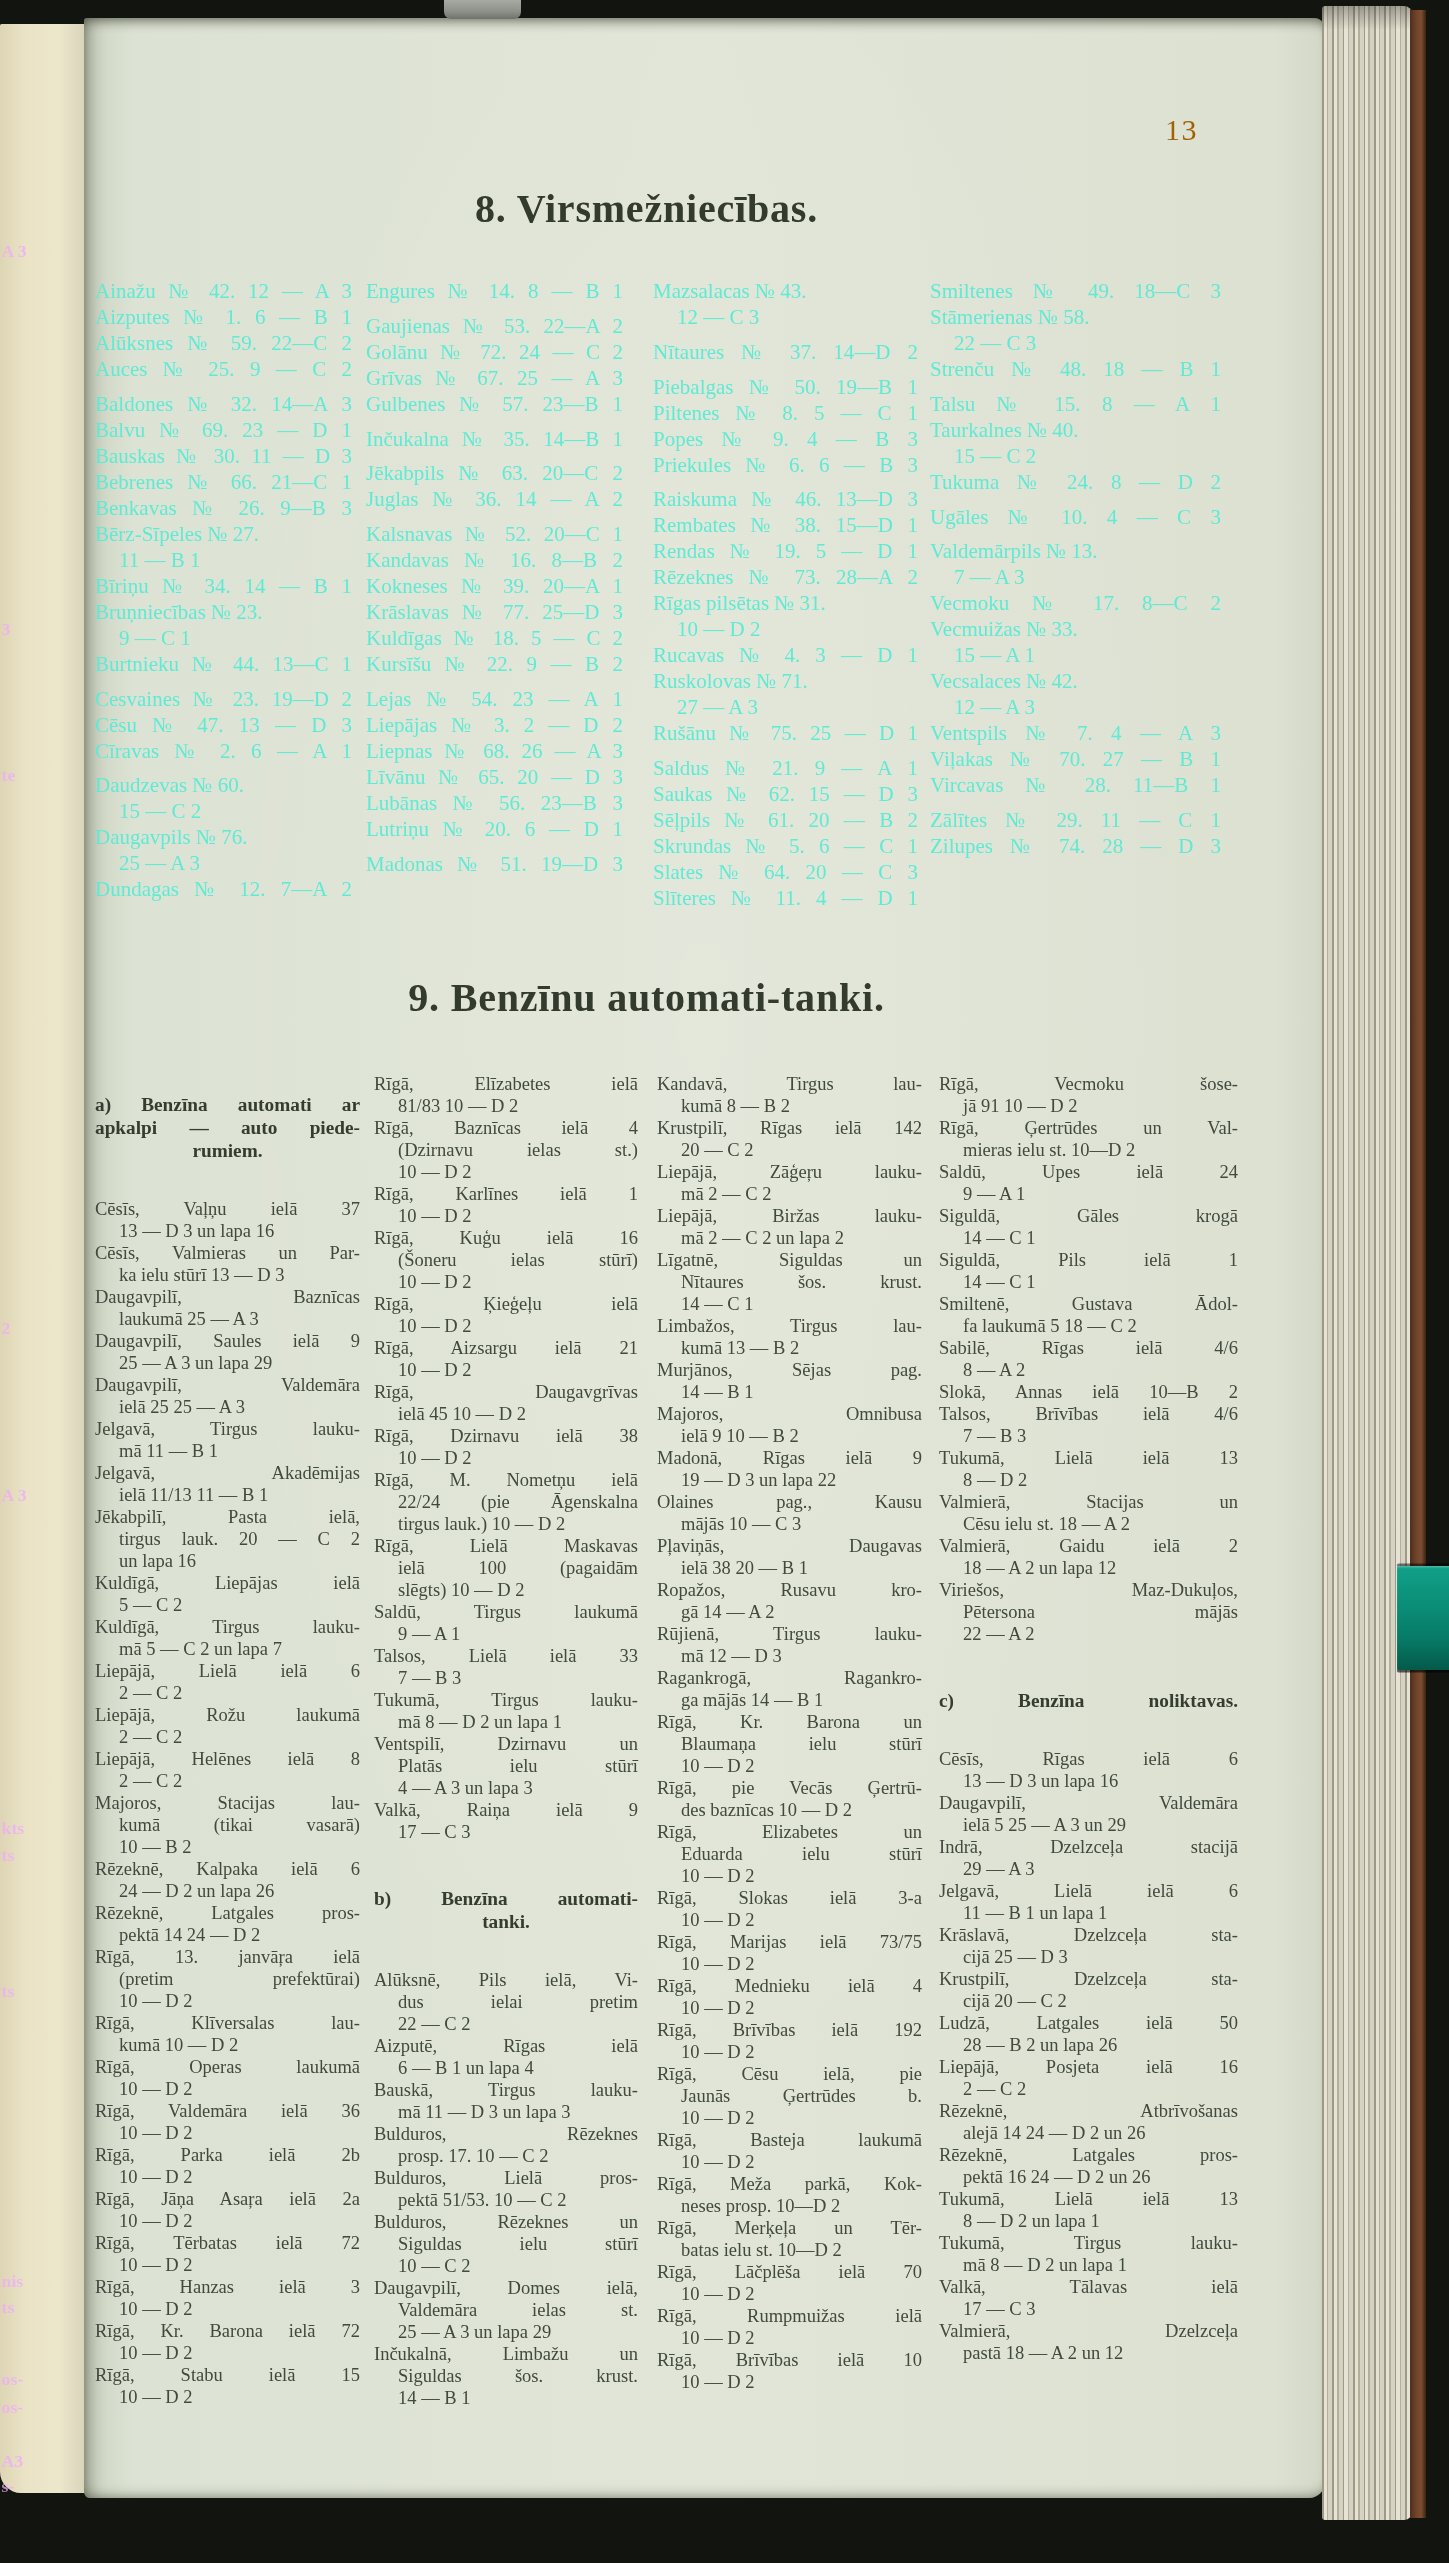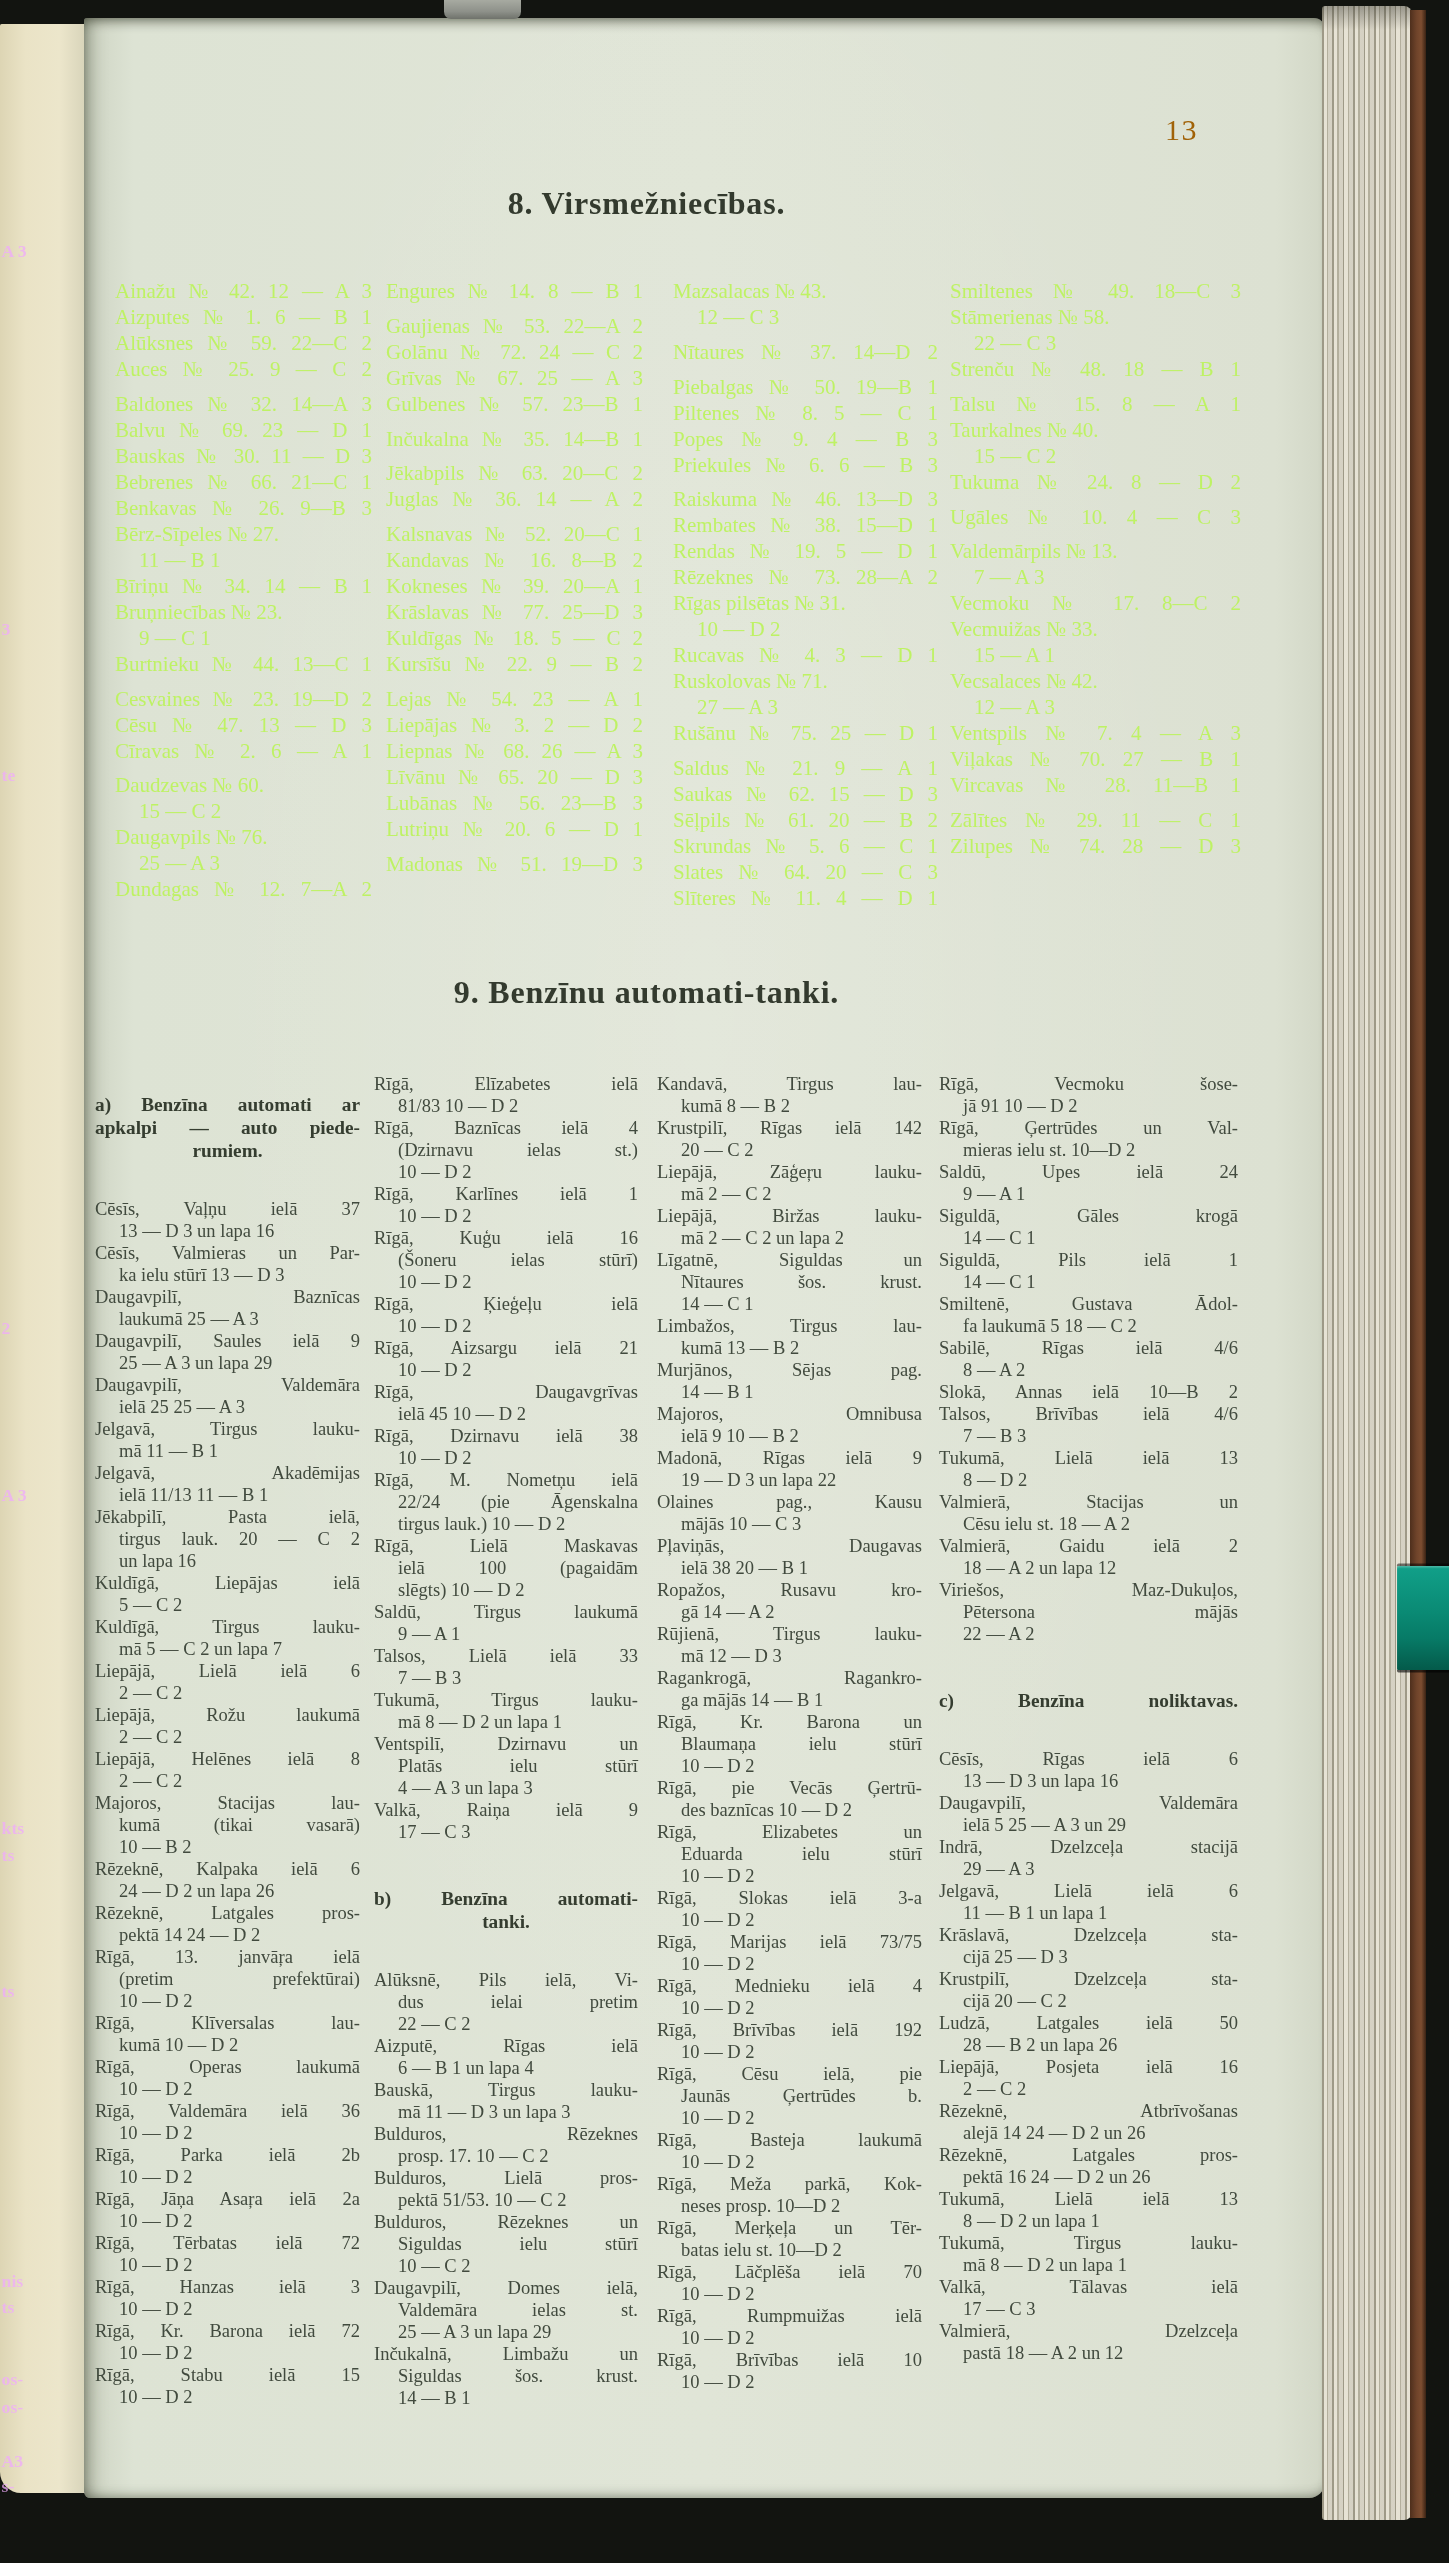--- a/index.html
+++ b/index.html
@@ -51,24 +51,24 @@
   }
   .clip{
     position:absolute;left:444px;top:0;width:77px;height:19.3px;
     background:linear-gradient(180deg,#a7aaa1,#8e918a 60%,#6f726b);
     border-radius:0 0 7.2px 7.2px;z-index:4;
   }
   
   .txt{position:absolute;color:#424a3e;z-index:6;}
   .page-number{left:1165px;top:113px;font-size:30px;letter-spacing:1.6px;color:#a16207;}
   .heading{left:84px;width:1125px;text-align:center;font-weight:bold;
-           font-size:32px;letter-spacing:0.8px;color:#333a2e;}
+           font-size:40px;letter-spacing:0.8px;color:#333a2e;}
   .h8{top:185px;}
   .h9{top:974px;}
-  .s8col{position:absolute;top:278px;z-index:6;color:#bef264;margin-left:20px;}
+  .s8col{position:absolute;top:278px;z-index:6;color:#5eead4;}
   #s8c1{left:95px;width:257px;} #s8c2{left:366px;width:257px;}
   #s8c3{left:653px;width:265px;} #s8c4{left:930px;width:291px;}
   .s9col{position:absolute;top:1073px;z-index:6;color:#414a3e;}
   #s9c1{left:95px;width:265px;top:1077px;margin-top:12px;} #s9c2{left:374px;width:264px;}
   #s9c3{left:657px;width:265px;}  #s9c4{left:939px;width:299px;}
   .grp{margin-bottom:8.8px;}
   .ln8{font-size:21px;line-height:26px;}
   .ln9{font-size:18.5px;line-height:22px;}
   .lnh{font-size:19.3px;line-height:23px;font-weight:bold;color:#353d30;}
   .subhead{margin:44px 0 36px;}

